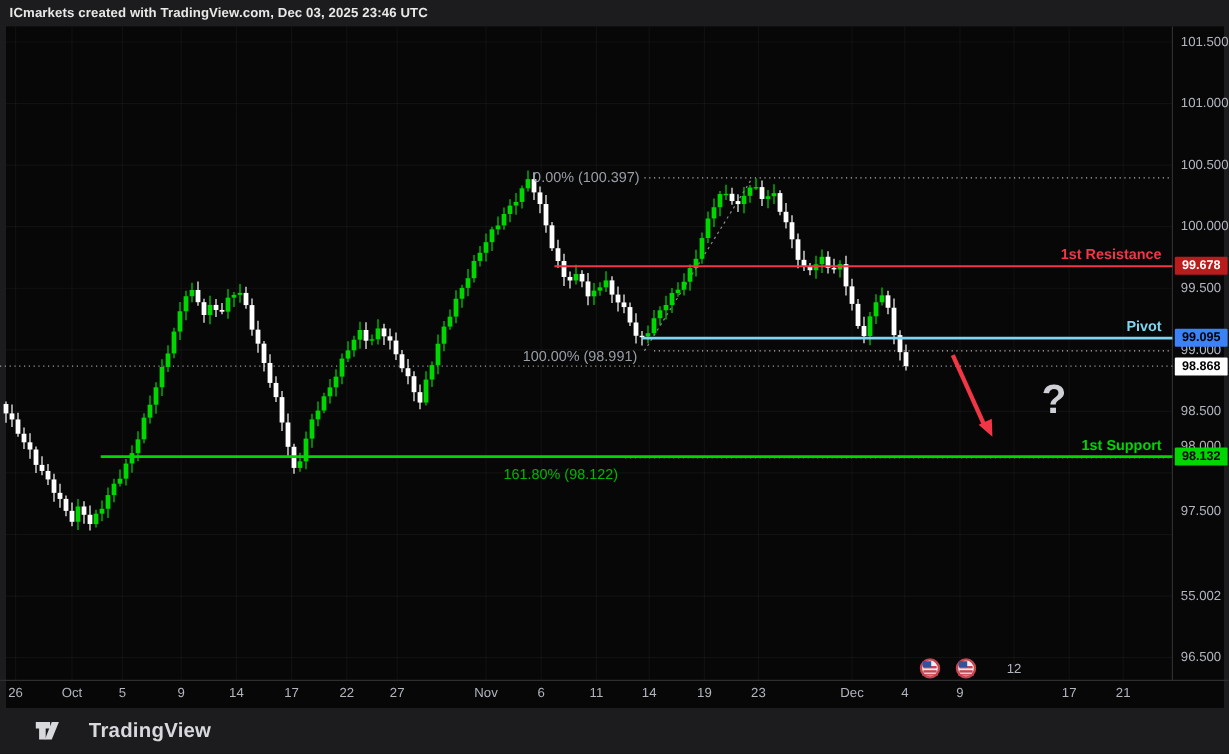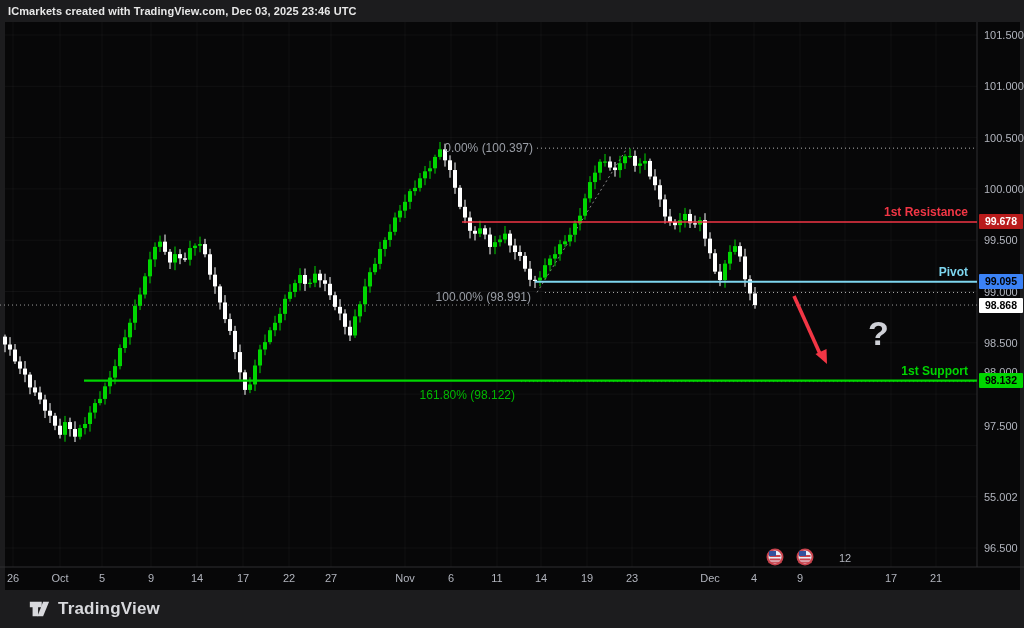--- a/index.html
+++ b/index.html
@@ -9,21 +9,21 @@
   .abs{position:absolute;z-index:3;}
   #attribution{left:8px;top:5px;font-size:11px;font-weight:bold;color:#e8e8e8;letter-spacing:.1px;}
   .axis-tick{position:absolute;color:#b2b5be;font-size:11px;z-index:2;}
   .price-badge{position:absolute;left:979px;width:44px;height:15px;line-height:15px;text-align:center;
                font-size:10.5px;font-weight:bold;border-radius:1px;z-index:4;}
   .level-label{position:absolute;font-size:12px;font-weight:bold;right:56px;text-align:right;z-index:4;}
   .fib-label{position:absolute;font-size:12px;color:#9a9ea6;z-index:4;white-space:nowrap;}
   #question-mark{font-size:34px;font-weight:bold;color:#ced0d6;z-index:4;}
   #footer-bar{position:absolute;left:0;top:590px;width:1024px;height:38px;background:#1c1c1e;z-index:5;
               display:flex;align-items:center;}
-  #tv-logo{margin-left:28px;display:flex;align-items:center;gap:8px;text-align:right;}
+  #tv-logo{margin-left:28px;display:flex;align-items:center;gap:24px;text-align:right;}
   #tv-brand{color:#d8d9dd;font-size:17px;font-weight:bold;letter-spacing:.2px;}
 </style>
 </head>
 <body>
 
 <div id="stage">
 
   <svg id="chart-svg" width="1024" height="628" viewBox="0 0 1024 628">
       <rect x="5" y="22" width="1015" height="568" fill="#070708"></rect>
       <line x1="5" y1="35" x2="977" y2="35" stroke="rgba(255,255,255,0.045)"></line>

